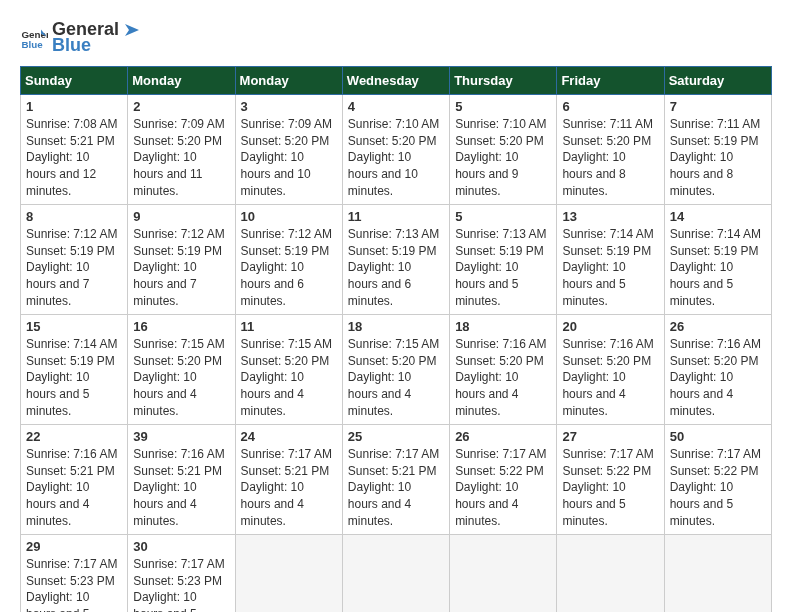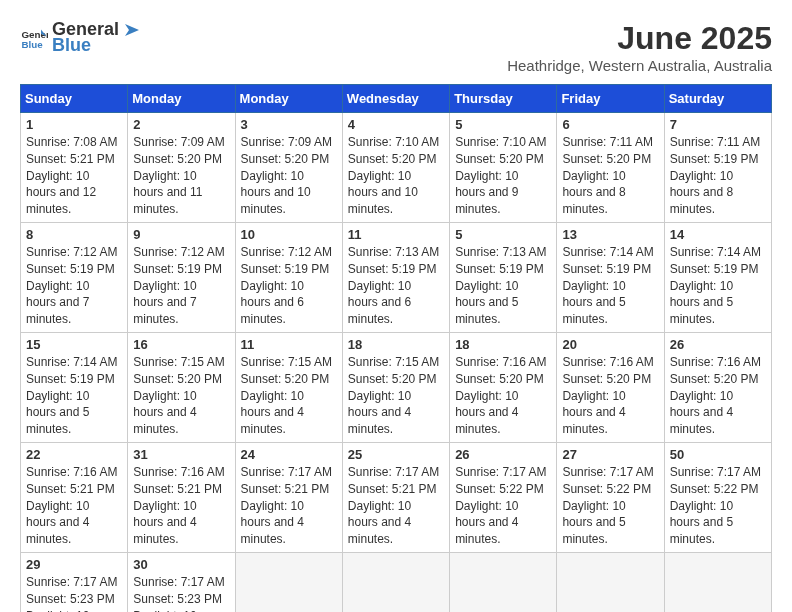--- a/index.html
+++ b/index.html
@@ -36,21 +36,21 @@
     .location-title {
       font-size: 15px;
       color: #555;
     }
     .calendar {
       width: 100%;
       border-collapse: collapse;
       border: 1px solid #ccc;
     }
     .calendar th {
-      background-color: #1d4ed8;
+      background-color: #14532d;
       color: #fff;
       font-size: 13px;
       font-weight: bold;
       padding: 6px 4px;
       text-align: left;
       border: 1px solid #2d6aa0;
     }
     .calendar td {
       vertical-align: top;
       border: 1px solid #ccc;
@@ -92,24 +92,20 @@
     <div style="line-height:1.1">
       <div style="font-size:18px;font-weight:bold;color:#333;display:flex;align-items:center;gap:2px;">
         <span>General</span>
         <svg width="20" height="20" viewBox="0 0 20 20">
           <polygon points="4,4 18,10 4,16 8,10" fill="#3a7fc1"></polygon>
         </svg>
       </div>
       <div style="font-size:18px;font-weight:bold;color:#3a7fc1;margin-top:-4px;">Blue</div>
     </div>
   </div>
-  <div class="title-block">
-    <div class="month-title">June 2025</div>
-    <div class="location-title">Heathridge, Western Australia, Australia</div>
-  </div>
 </div>
 
 <table class="calendar">
   <thead>
     <tr>
     <th>Sunday</th>
         <th>Monday</th>
         <th>Monday</th>
         <th>Wednesday</th>
         <th>Thursday</th>
@@ -207,21 +203,21 @@
           <span class="day-number">26</span>
           <div class="day-info">Sunrise: 7:16 AM<br>Sunset: 5:20 PM<br>Daylight: 10 hours and 4 minutes.</div>
         </td>
       </tr>
       <tr>
         <td>
           <span class="day-number">22</span>
           <div class="day-info">Sunrise: 7:16 AM<br>Sunset: 5:21 PM<br>Daylight: 10 hours and 4 minutes.</div>
         </td>
         <td>
-          <span class="day-number">31</span>
+          <span class="day-number">39</span>
           <div class="day-info">Sunrise: 7:16 AM<br>Sunset: 5:21 PM<br>Daylight: 10 hours and 4 minutes.</div>
         </td>
         <td>
           <span class="day-number">24</span>
           <div class="day-info">Sunrise: 7:17 AM<br>Sunset: 5:21 PM<br>Daylight: 10 hours and 4 minutes.</div>
         </td>
         <td>
           <span class="day-number">25</span>
           <div class="day-info">Sunrise: 7:17 AM<br>Sunset: 5:21 PM<br>Daylight: 10 hours and 4 minutes.</div>
         </td>

